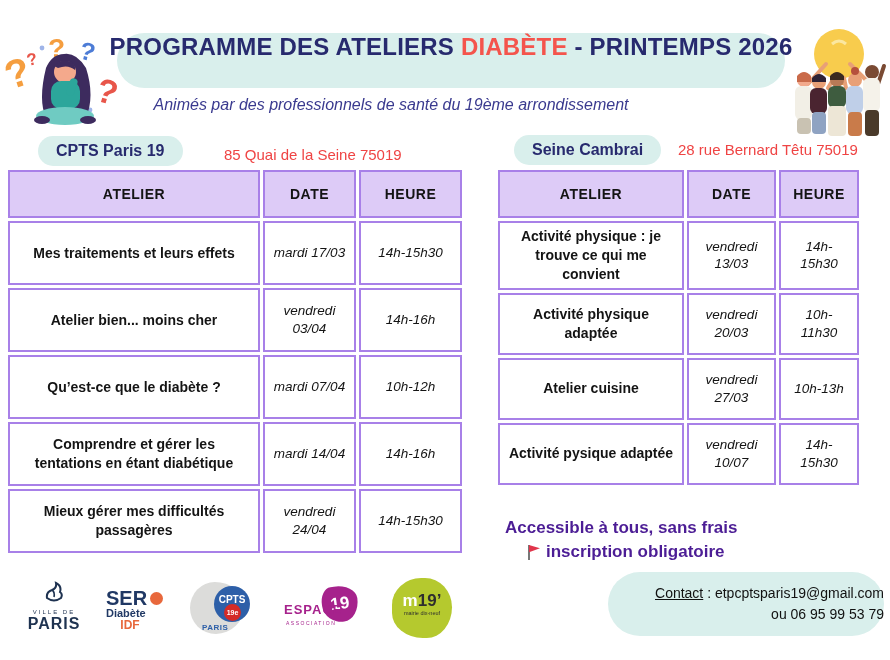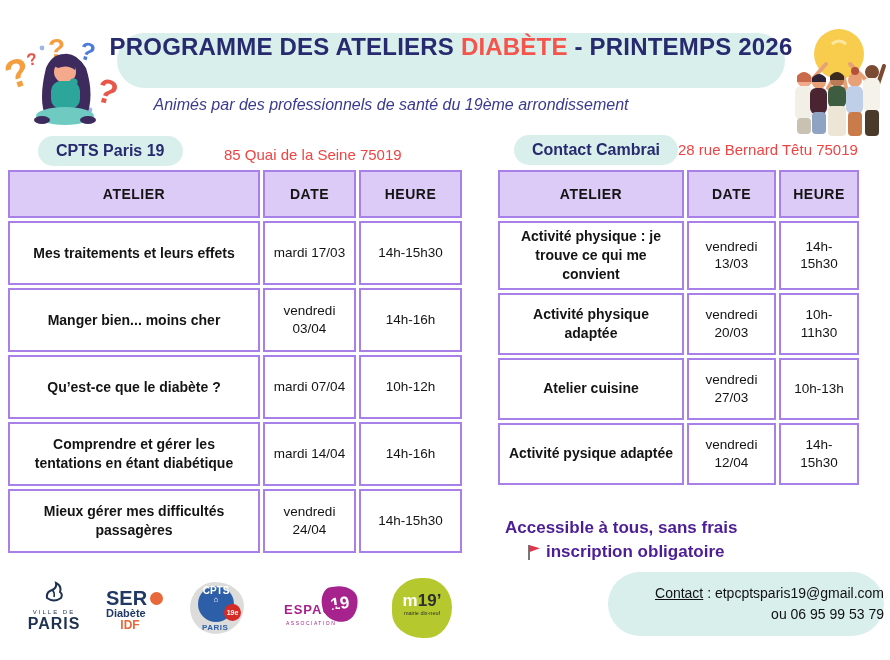--- a/index.html
+++ b/index.html
@@ -24,21 +24,21 @@
   .loc-addr{position:absolute;font-size:15px;color:#ef4444;white-space:nowrap;}
 
   
   .ptable{position:absolute;display:grid;gap:3px;}
   .ptable .row{display:contents;}
   .cell{border:2px solid #A880E8;background:#ffffff;display:flex;align-items:center;
       justify-content:center;text-align:center;box-sizing:border-box;padding:4px 8px;
       color:#141414;}
   .cell.head{background:#DDCBF7;font-weight:800;font-size:14px;letter-spacing:.5px;min-height:48px;}
   .cell.atelier{font-weight:700;font-size:14px;line-height:1.35;}
-  .cell.small{font-size:13.5px;line-height:1.3;}
+  .cell.small{font-size:13.5px;line-height:1.3;font-style:italic;}
   #table-left{left:8px;top:170px;width:460px;grid-template-columns:252px 93px 103px;}
   #table-left .cell{min-height:64px;}
   #table-left .cell.head{min-height:48px;}
   #table-right{left:498px;top:170px;width:364px;grid-template-columns:186px 89px 80px;}
   #table-right .cell{min-height:62px;}
   #table-right .cell.head{min-height:48px;}
 
   
   .notes{position:absolute;left:505px;top:518px;width:320px;color:#4c1d95;}
   .notes .l1{font-size:17px;font-weight:800;}
@@ -55,22 +55,22 @@
   #logo-paris{left:22px;top:580px;width:64px;color:#1E3250;}
   #logo-paris .l1{font-size:6px;letter-spacing:2px;margin-top:1px;}
   #logo-paris .l2{font-size:16px;font-weight:800;letter-spacing:1px;}
   #logo-ser{left:106px;top:588px;width:70px;color:#203864;text-align:left;}
   #logo-ser .r1{font-size:20px;font-weight:800;line-height:1;display:flex;align-items:center;gap:3px;}
   #logo-ser .dot{width:13px;height:13px;border-radius:50%;background:#E8683C;display:inline-block;}
   #logo-ser .r2{font-size:11px;font-weight:800;line-height:1;}
   #logo-ser .r3{font-size:12px;font-weight:800;color:#E8683C;text-align:center;width:48px;line-height:1.1;}
   #logo-cpts{left:188px;top:580px;width:58px;height:58px;}
   #logo-cpts .blob{position:absolute;left:2px;top:2px;width:54px;height:52px;background:#DCDCDA;border-radius:46% 54% 52% 48%/50% 46% 54% 50%;}
-  #logo-cpts .disc{position:absolute;left:10px;top:6px;width:36px;height:36px;border-radius:50%;background:#2D5FA8;
-      color:#fff;font-weight:800;font-size:10px;display:flex;flex-direction:column;align-items:center;line-height:1;}
+  #logo-cpts .disc{position:absolute;left:26px;top:6px;width:36px;height:36px;border-radius:50%;background:#2D5FA8;
+      color:#fff;font-weight:800;font-size:10px;display:flex;flex-direction:column;align-items:center;justify-content:center;line-height:1;}
   #logo-cpts .b19{position:absolute;left:36px;top:24px;width:17px;height:17px;border-radius:50%;background:#D42B27;
       color:#fff;font-size:7px;font-weight:800;display:flex;align-items:center;justify-content:center;}
   #logo-cpts .paris{position:absolute;left:14px;top:43px;font-size:8px;font-weight:800;color:#2D5FA8;letter-spacing:.5px;}
   #logo-esp{left:284px;top:586px;width:80px;color:#A6228C;text-align:left;}
   #logo-esp .wrap{position:relative;height:44px;}
   #logo-esp .sh{position:absolute;left:38px;top:0;width:36px;height:36px;background:#A6228C;
       border-radius:30% 60% 45% 55%/45% 40% 60% 50%;transform:rotate(-8deg);
       color:#fff;font-size:17px;font-weight:800;display:flex;align-items:center;justify-content:center;}
   #logo-esp .w1{position:absolute;left:0;top:16px;font-size:13px;font-weight:800;letter-spacing:1px;}
   #logo-esp .w2{position:absolute;left:2px;top:34px;font-size:5px;letter-spacing:1.5px;}
@@ -132,36 +132,36 @@
     <rect x="66" y="94" width="14" height="24" rx="4" fill="#C97B4A"></rect>
     <circle cx="90" cy="54" r="7" fill="#7A4A33"></circle>
     <path d="M96 66 L102 48" stroke="#7A4A33" stroke-width="4" stroke-linecap="round"></path>
     <rect x="81" y="60" width="17" height="34" rx="6" fill="#F5F2EA"></rect>
     <rect x="83" y="92" width="14" height="26" rx="4" fill="#4A3A2A"></rect>
   </svg>
 
   <div class="loc-pill" style="left:38px;top:136px;">CPTS Paris 19</div>
   <div class="loc-addr" style="left:224px;top:146px;">85 Quai de la Seine 75019</div>
 
-  <div class="loc-pill" style="left:514px;top:135px;">Contact Cambrai</div>
+  <div class="loc-pill" style="left:514px;top:135px;">Seine Cambrai</div>
   <div class="loc-addr" style="left:678px;top:141px;">28 rue Bernard Têtu 75019</div>
 
   <div class="ptable" id="table-left">
     <div class="row">
       <div class="cell head">ATELIER</div>
       <div class="cell head">DATE</div>
       <div class="cell head">HEURE</div>
     </div>
     <div class="row">
       <div class="cell atelier">Mes traitements et leurs effets</div>
       <div class="cell small">mardi 17/03</div>
       <div class="cell small">14h-15h30</div>
     </div>
     <div class="row">
-      <div class="cell atelier">Manger bien... moins cher</div>
+      <div class="cell atelier">Atelier bien... moins cher</div>
       <div class="cell small">vendredi 03/04</div>
       <div class="cell small">14h-16h</div>
     </div>
     <div class="row">
       <div class="cell atelier">Qu’est-ce que le diabète ?</div>
       <div class="cell small">mardi 07/04</div>
       <div class="cell small">10h-12h</div>
     </div>
     <div class="row">
       <div class="cell atelier">Comprendre et gérer les tentations en étant diabétique</div>
@@ -191,21 +191,21 @@
       <div class="cell small">vendredi 20/03</div>
       <div class="cell small">10h-11h30</div>
     </div>
     <div class="row">
       <div class="cell atelier">Atelier cuisine</div>
       <div class="cell small">vendredi 27/03</div>
       <div class="cell small">10h-13h</div>
     </div>
     <div class="row">
       <div class="cell atelier">Activité pysique adaptée</div>
-      <div class="cell small">vendredi 12/04</div>
+      <div class="cell small">vendredi 10/07</div>
       <div class="cell small">14h-15h30</div>
     </div>
   </div>
 
   <div class="notes">
     <div class="l1">Accessible à tous, sans frais</div>
     <div class="l2">
       <svg width="14" height="17" viewBox="0 0 14 17">
         <path d="M2 1 L2 16" stroke="#555" stroke-width="1.6"></path>
         <path d="M2 1 L13 4.2 L2 8.2 Z" fill="#E0354B"></path>

